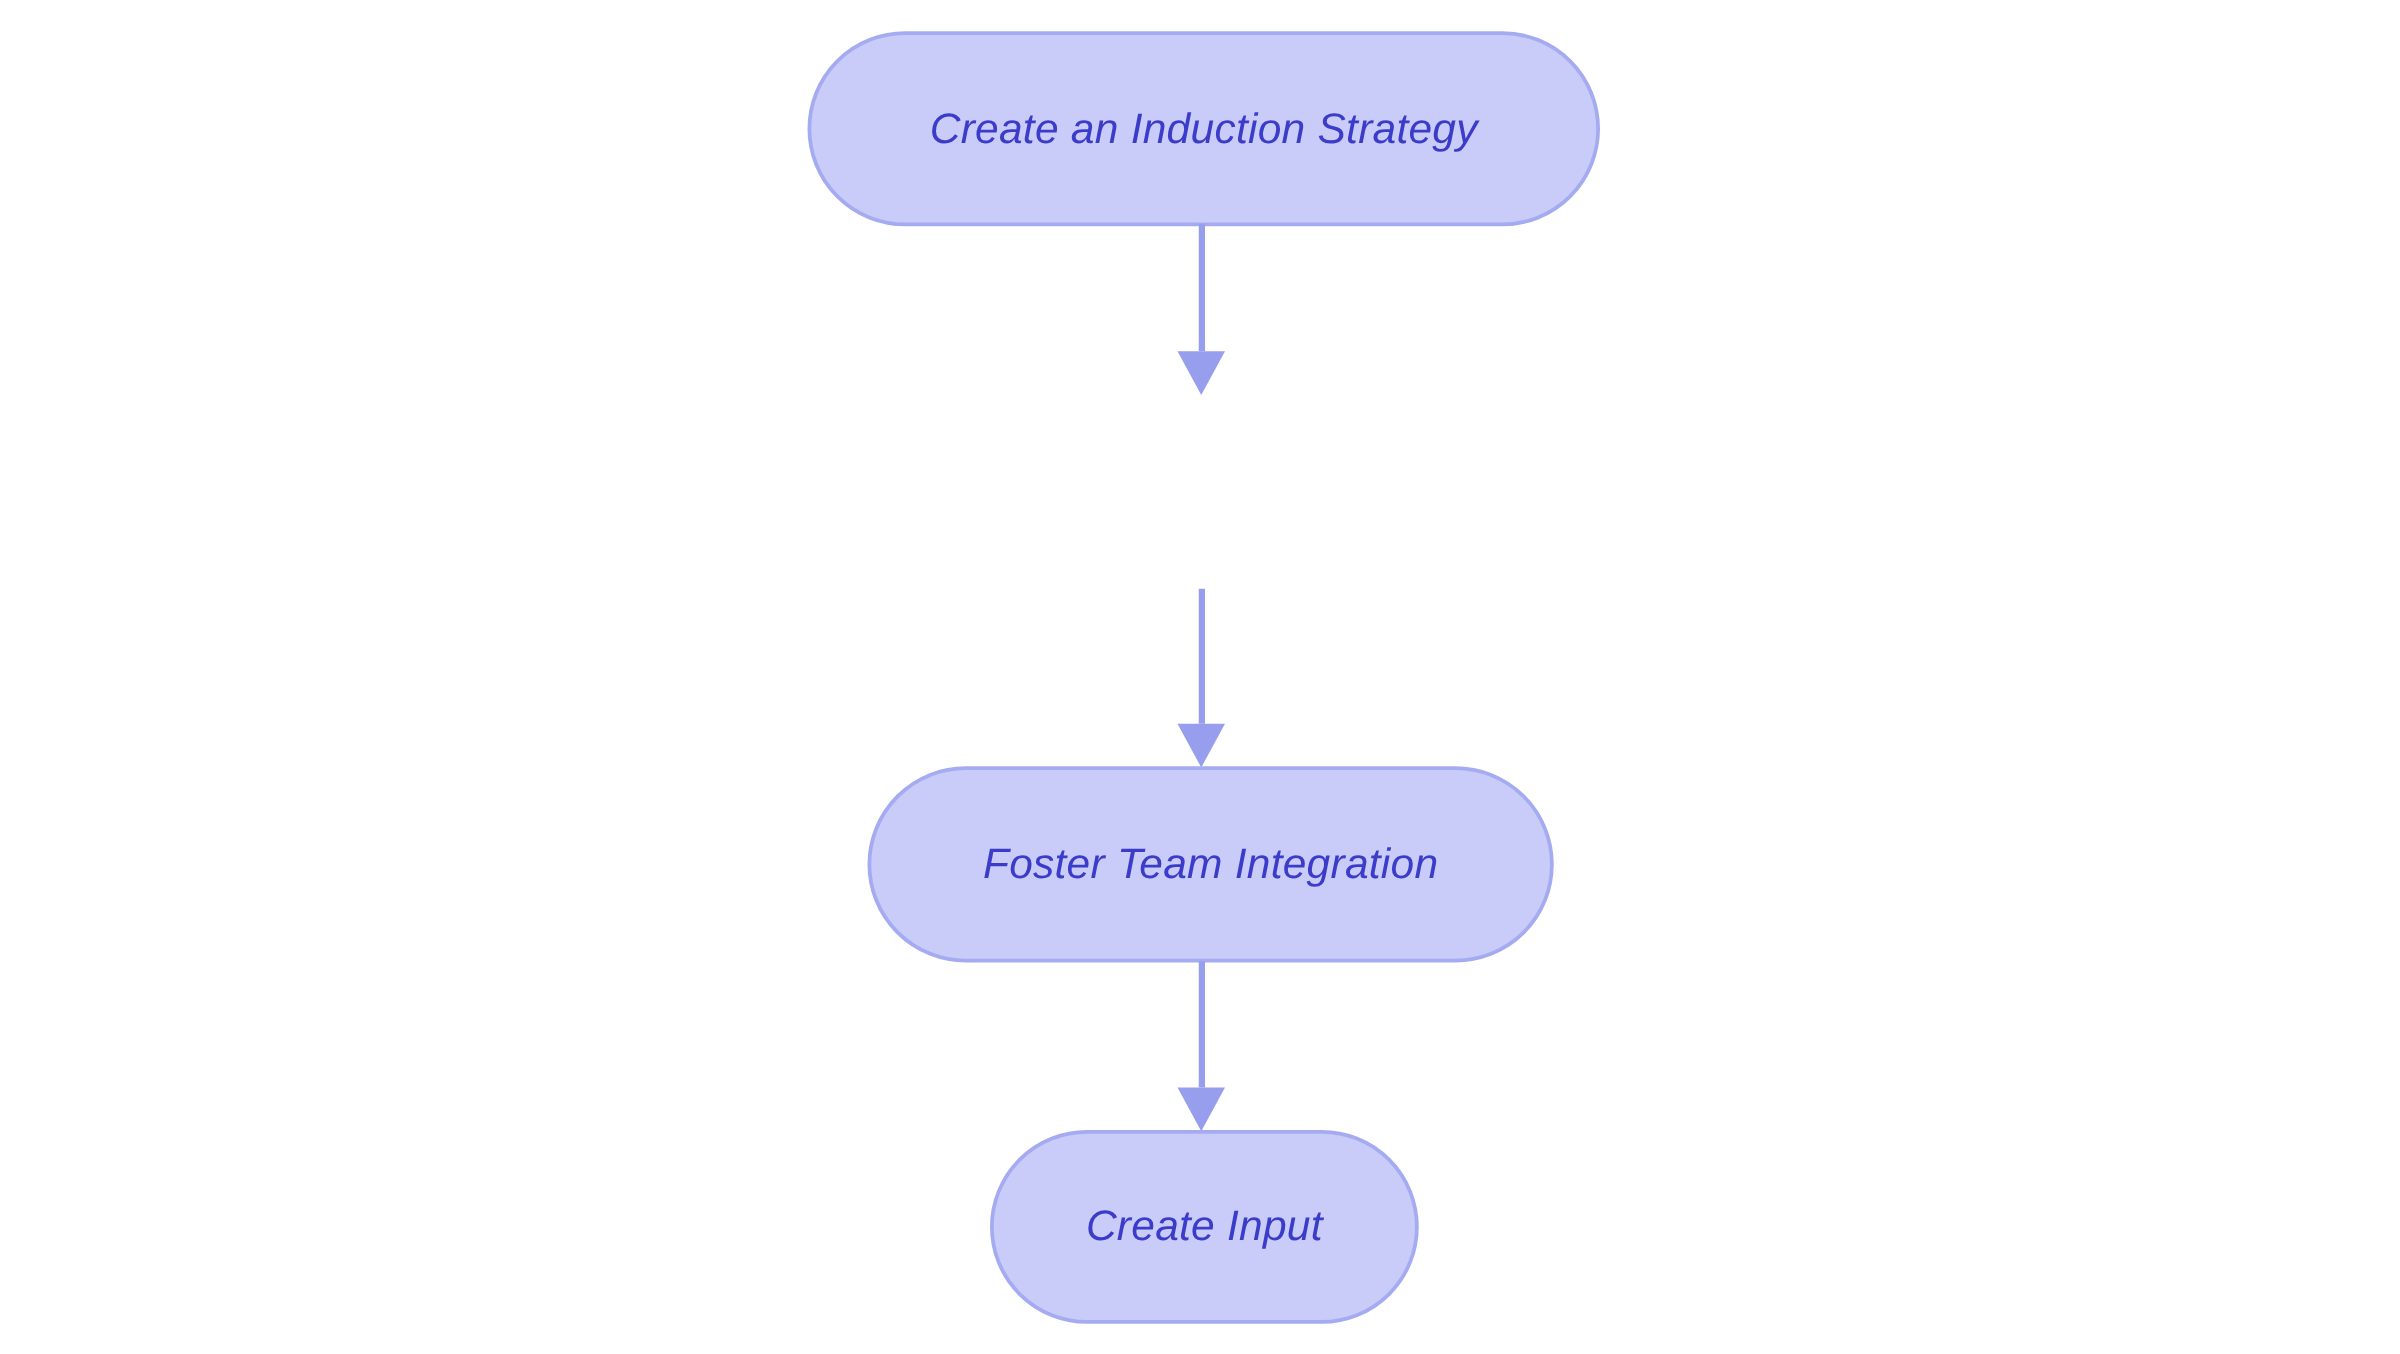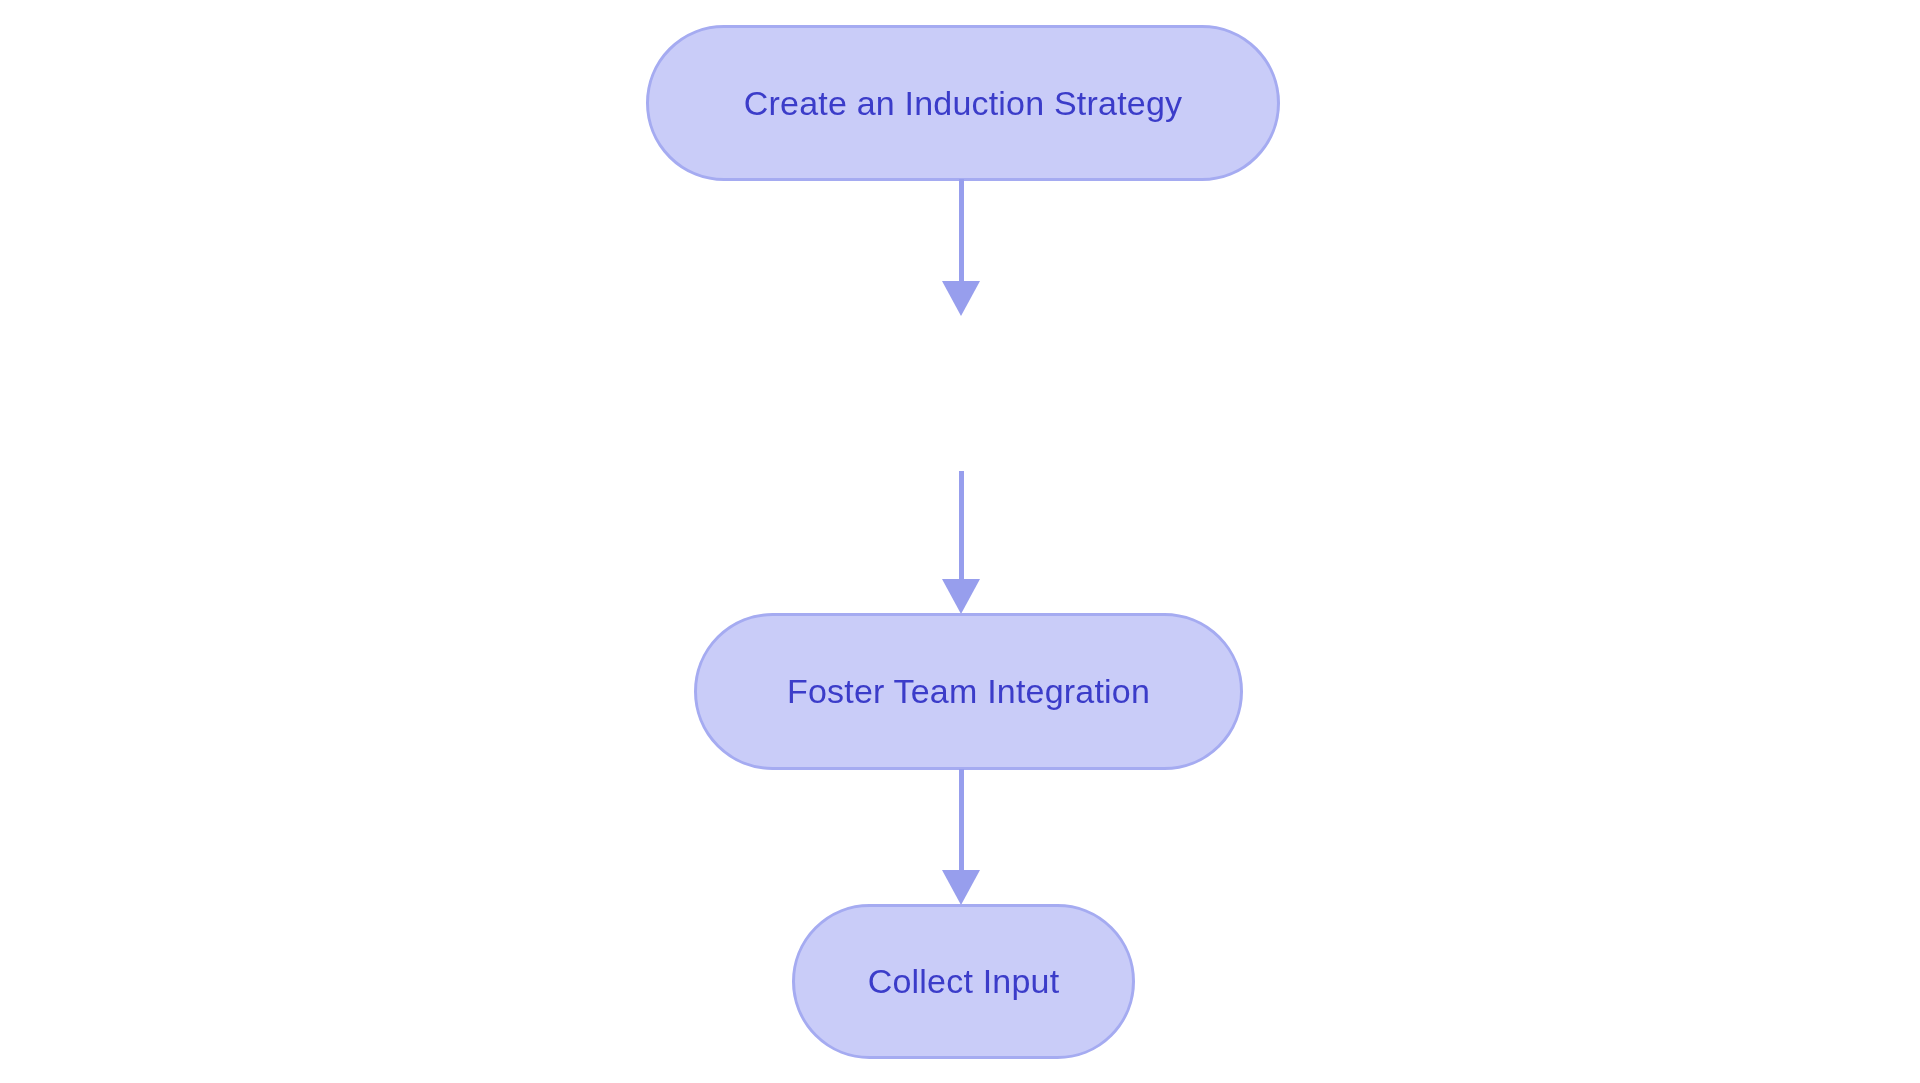--- a/index.html
+++ b/index.html
@@ -26,20 +26,21 @@
     justify-content: center;
     background: var(--node-fill, #c9ccf8);
     border: 3px solid var(--node-border, #a5abf1);
     border-radius: 999px; 
     color: var(--text-color, #3b3cc9);
     font-size: 34px;
     font-weight: 500;
     letter-spacing: 0.2px;
     text-align: center;
     line-height: 1.2;
+    font-style: italic;
   }
 
   .node-1 { left: 646px; top:  25px; width: 634px; height: 156px; }
   .node-2 { left: 684px; top: 315px; width: 570px; height: 157px; }
   .node-3 { left: 694px; top: 613px; width: 549px; height: 157px; justify-content: center; }
   .node-4 { left: 792px; top: 904px; width: 343px; height: 155px; }
 
   .arrow {
     position: absolute;
     display: flex;
@@ -90,16 +91,16 @@
   <div class="node node-3">
     <span>Foster Team Integration</span>
   </div>
 
   <div class="arrow arrow-3">
     <div class="shaft"></div>
     <div class="head"></div>
   </div>
 
   <div class="node node-4">
-    <span>Collect Input</span>
+    <span>Create Input</span>
   </div>
 
 </div>
 
 </body></html>

